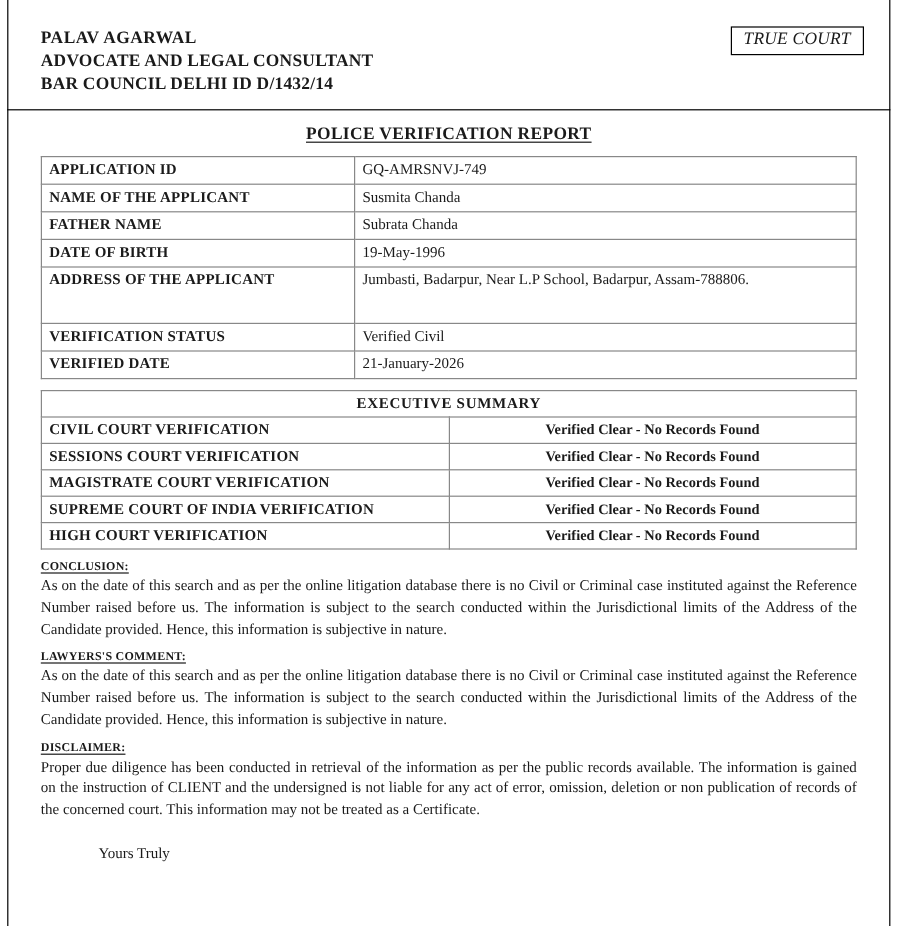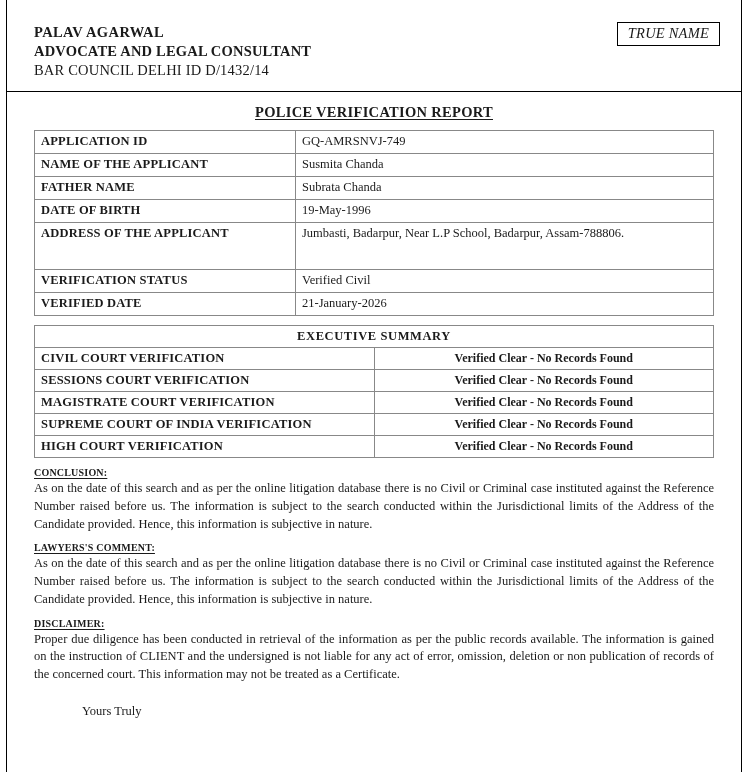--- a/index.html
+++ b/index.html
@@ -70,21 +70,21 @@
     letter-spacing: 0.4px;
     font-family: "Liberation Serif", serif;
   }
   .hdr .line2 {
     font-weight: bold;
     font-size: 14.5px;
     letter-spacing: 0.2px;
     margin-top: 2px;
   }
   .hdr .line3 {
-    font-weight: normal;
+    font-weight: bold;
     font-size: 14.5px;
     letter-spacing: 0.2px;
     margin-top: 2px;
   }
   .rule {
     border-top: 1px solid #000;
     margin: 12px 0 0 0;
     position: relative;
     left: -28px;
     width: 736px;
@@ -178,21 +178,21 @@
     margin-left: 48px;
     font-size: 12.5px;
   }
 </style>
 </head>
 <body>
 
 <div class="page">
 
   <div class="truecopy-wrap">
-    <div class="truecopy">TRUE NAME</div>
+    <div class="truecopy">TRUE COURT</div>
   </div>
 
   <div class="inner">
 
     <div class="hdr">
       <div class="line1">PALAV AGARWAL</div>
       <div class="line2">ADVOCATE AND LEGAL CONSULTANT</div>
       <div class="line3">BAR COUNCIL DELHI ID D/1432/14</div>
     </div>
 

